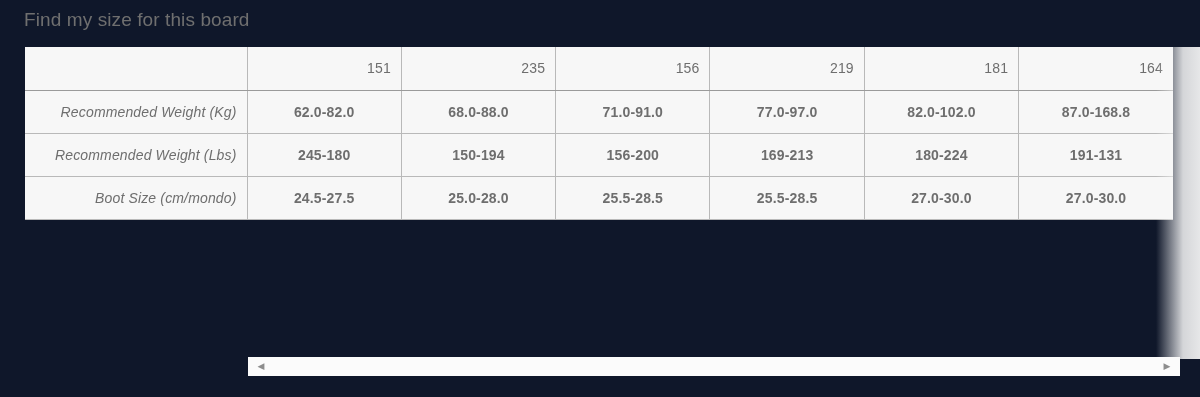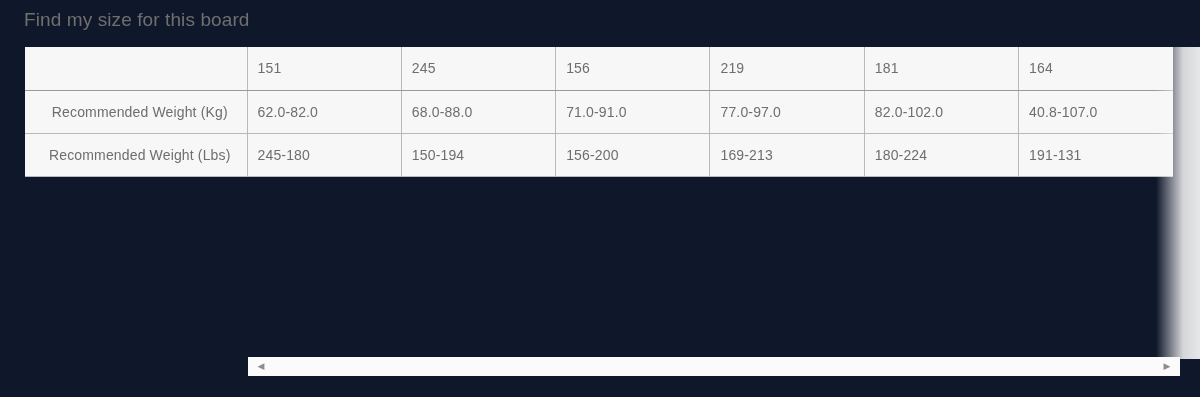--- a/index.html
+++ b/index.html
@@ -76,36 +76,38 @@
   table.size-table tr td:first-child {
     border-left: none;
   }
   table.size-table tr th:last-child,
   table.size-table tr td:last-child {
     border-right: none;
   }
 
   
   table.size-table thead th {
-    text-align: left;
+    text-align: right;
     border-bottom: 1px solid #9a9a9a;
   }
   table.size-table thead th.col-label {
     border-bottom: 1px solid #9a9a9a;
     border-right: 1px solid #b9b9b9;
   }
 
   table.size-table tbody th.row-label {
-    text-align: center;
+    text-align: right;
     padding-left: 18px;
     border-right: 1px solid #b9b9b9;
+    font-style: italic;
   }
 
   table.size-table tbody td {
-    text-align: left;
+    text-align: center;
+    font-weight: bold;
   }
 
   table.size-table tbody tr:last-child th,
   table.size-table tbody tr:last-child td {
     border-bottom: 1px solid #b9b9b9;
   }
 
   
   .fade-right {
     position: absolute;
@@ -164,46 +166,55 @@
           <col class="data-col">
           <col class="data-col">
         <col class="data-col">
           <col class="data-col">
           <col class="data-col">
       </colgroup>
       <thead>
         <tr>
           <th class="col-label"></th>
           <th>151</th>
-          <th>245</th>
+          <th>235</th>
           <th>156</th>
           <th>219</th>
           <th>181</th>
           <th>164</th>
         </tr>
       </thead>
       <tbody>
         <tr>
           <th class="row-label">Recommended Weight (Kg)</th>
           <td>62.0-82.0</td>
           <td>68.0-88.0</td>
           <td>71.0-91.0</td>
           <td>77.0-97.0</td>
           <td>82.0-102.0</td>
-          <td>40.8-107.0</td>
+          <td>87.0-168.8</td>
         </tr>
         <tr>
           <th class="row-label">Recommended Weight (Lbs)</th>
           <td>245-180</td>
           <td>150-194</td>
           <td>156-200</td>
           <td>169-213</td>
           <td>180-224</td>
           <td>191-131</td>
         </tr>
+        <tr>
+          <th class="row-label">Boot Size (cm/mondo)</th>
+          <td>24.5-27.5</td>
+          <td>25.0-28.0</td>
+          <td>25.5-28.5</td>
+          <td>25.5-28.5</td>
+          <td>27.0-30.0</td>
+          <td>27.0-30.0</td>
+        </tr>
       </tbody>
     </table>
   </div>
 
   <div class="fade-right"></div>
 
   <div class="scrollbar">
     <div class="scroll-arrow left">◀</div>
     <div class="scroll-track"></div>
     <div class="scroll-arrow right">▶</div>

